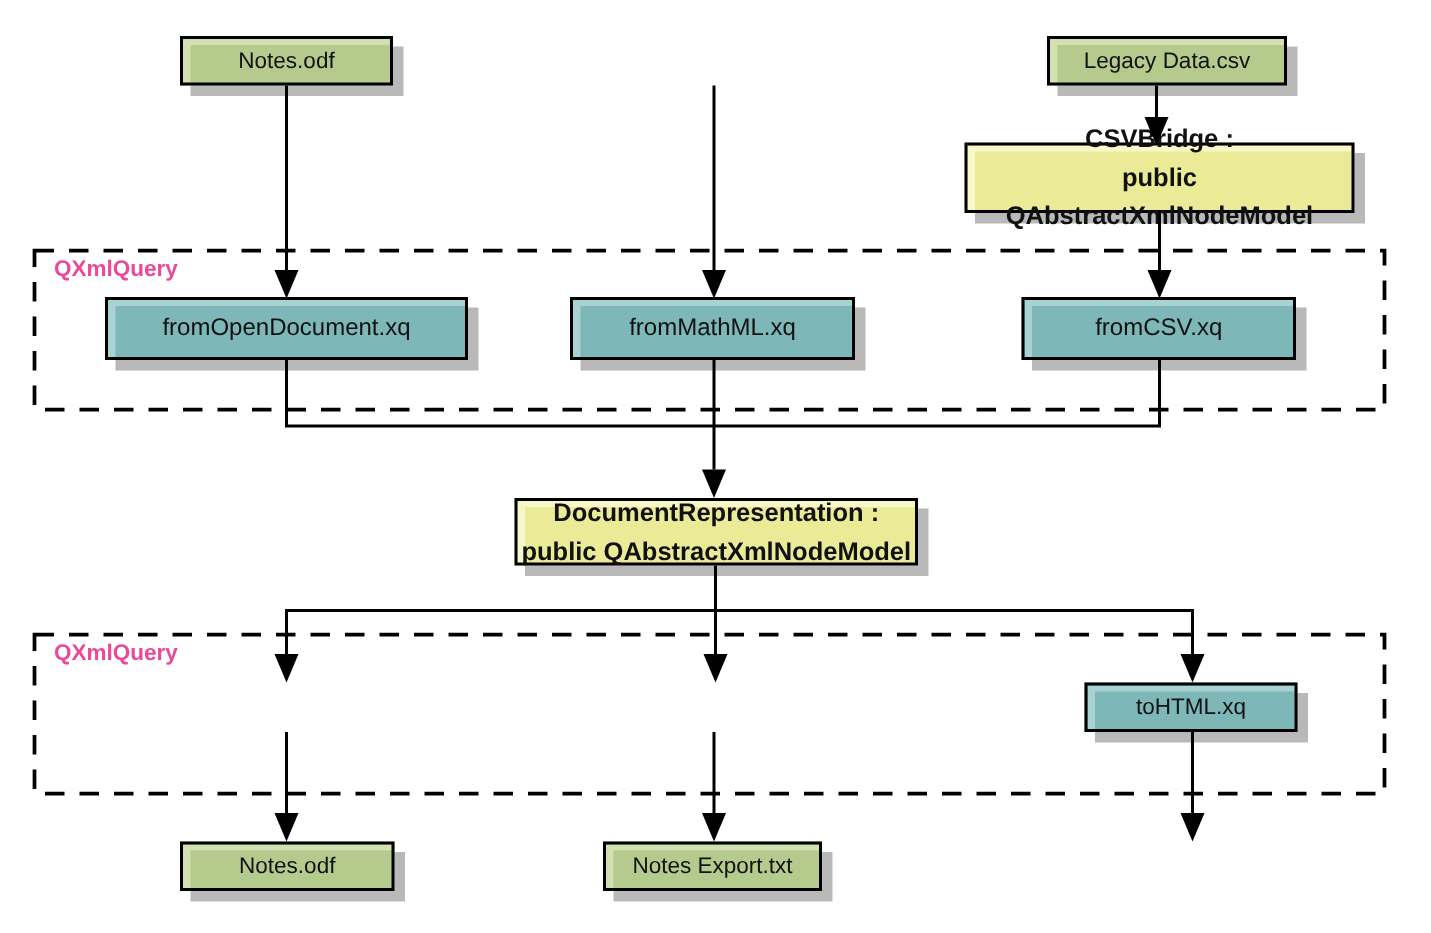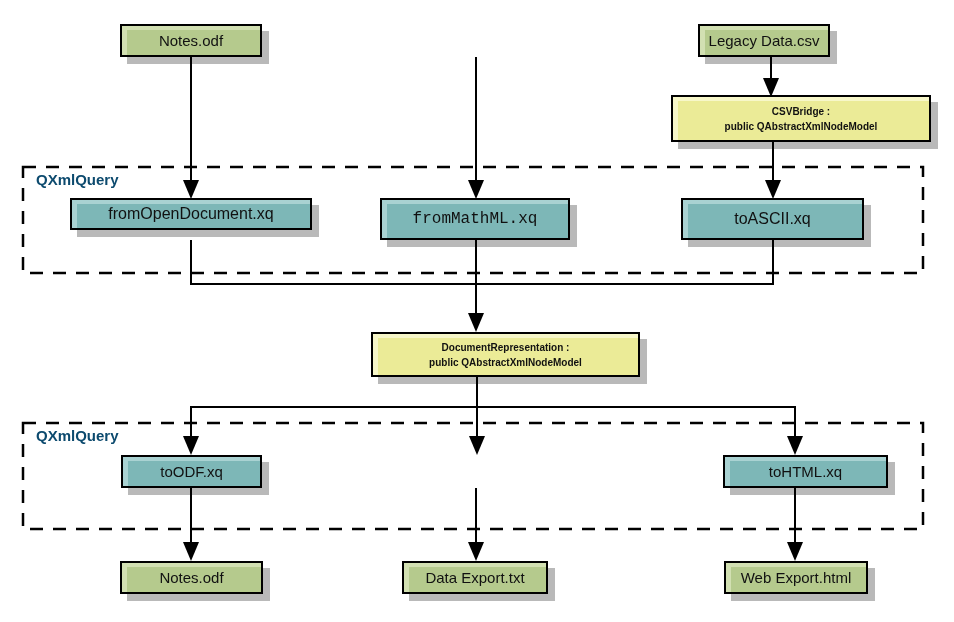--- a/index.html
+++ b/index.html
@@ -30,33 +30,32 @@
   .node.teal {
     background: var(--teal-fill, #7db7b7);
     box-shadow: 7px 7px 0 0 var(--shadow, #b9b9b9),
                 inset 5px 4px 0 0 var(--teal-highlight, #a9d2d2);
   }
   .node.yellow {
     background: var(--yellow-fill, #ebeb97);
     box-shadow: 7px 7px 0 0 var(--shadow, #b9b9b9),
                 inset 5px 4px 0 0 var(--yellow-highlight, #f7f7c9);
     font-weight: bold;
-    font-size: 10px;
+    font-size: 17px;
     line-height: 1.5;
     flex-direction: column;
-    margin-left: 28px;
   }
   .node.yellow span { display: block; }
   .node { font-size: 15px; }
   .node.big { font-size: 16px; }
   .group-label {
     position: absolute;
     font-weight: bold;
     font-size: 15px;
-    color: #0c4a6e;
+    color: #ec4899;
     z-index: 1;
   }
   #wires {
     position: absolute;
     left: 0; top: 0;
     width: 954px; height: 622px;
     z-index: 2;
     pointer-events: none;
   }
 </style>
@@ -94,38 +93,36 @@
 
     <line x1="191" y1="488" x2="191" y2="543" stroke="#000" stroke-width="2"></line>
     <polygon points="183,542 199,542 191,561" fill="#000"></polygon>
     <line x1="476" y1="488" x2="476" y2="543" stroke="#000" stroke-width="2"></line>
     <polygon points="468,542 484,542 476,561" fill="#000"></polygon>
     <line x1="795" y1="488" x2="795" y2="543" stroke="#000" stroke-width="2"></line>
     <polygon points="787,542 803,542 795,561" fill="#000"></polygon>
   </svg>
 
   <div class="node green" style="left:120px; top:24px; width:142px; height:33px;">Notes.odf</div>
-  <div class="node green" style="left:698px; top:24px; width:132px; height:33px;">Legacy Data.csv</div>
+  <div class="node green" style="left:698px; top:24px; width:160px; height:33px;">Legacy Data.csv</div>
 
   <div class="node yellow" style="left:643px; top:95px; width:260px; height:47px;">
     <span>CSVBridge :</span>
     <span>public QAbstractXmlNodeModel</span>
   </div>
 
   <div class="group-label" style="left:36px; top:171px;">QXmlQuery</div>
-  <div class="node teal big" style="left:70px; top:198px; width:242px; height:32px;">fromOpenDocument.xq</div>
-  <div class="node teal big" style="left:380px; top:198px; width:190px; height:42px;font-family:Liberation Mono, monospace;">fromMathML.xq</div>
-  <div class="node teal big" style="left:681px; top:198px; width:183px; height:42px;">toASCII.xq</div>
+  <div class="node teal big" style="left:70px; top:198px; width:242px; height:42px;">fromOpenDocument.xq</div>
+  <div class="node teal big" style="left:380px; top:198px; width:190px; height:42px;">fromMathML.xq</div>
+  <div class="node teal big" style="left:681px; top:198px; width:183px; height:42px;">fromCSV.xq</div>
 
   <div class="node yellow" style="left:343px; top:332px; width:269px; height:45px;">
     <span>DocumentRepresentation :</span>
     <span>public QAbstractXmlNodeModel</span>
   </div>
 
   <div class="group-label" style="left:36px; top:427px;">QXmlQuery</div>
-  <div class="node teal" style="left:121px; top:455px; width:141px; height:33px;">toODF.xq</div>
-  <div class="node teal" style="left:723px; top:455px; width:165px; height:33px;">toHTML.xq</div>
+  <div class="node teal" style="left:723px; top:455px; width:142px; height:33px;">toHTML.xq</div>
 
   <div class="node green" style="left:120px; top:561px; width:143px; height:33px;">Notes.odf</div>
-  <div class="node green" style="left:402px; top:561px; width:146px; height:33px;">Data Export.txt</div>
-  <div class="node green" style="left:724px; top:561px; width:144px; height:33px;">Web Export.html</div>
+  <div class="node green" style="left:402px; top:561px; width:146px; height:33px;">Notes Export.txt</div>
 
 </div>
 
 </body></html>

